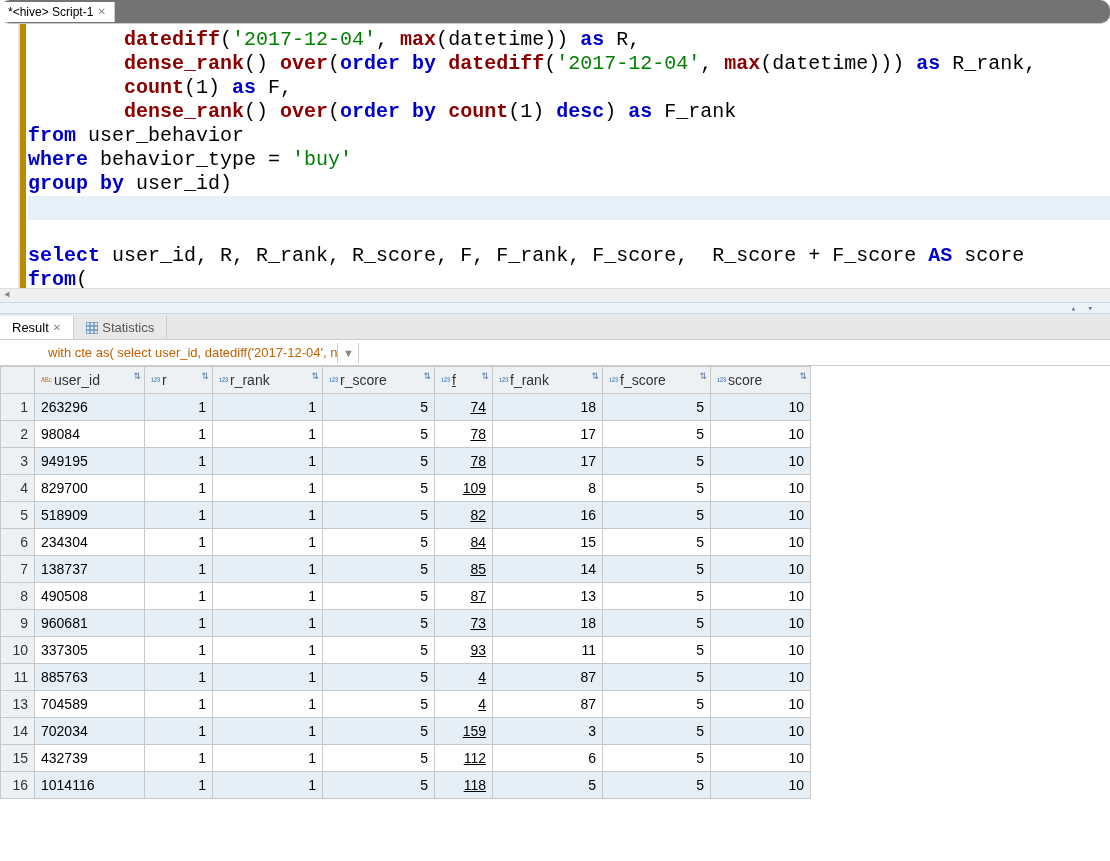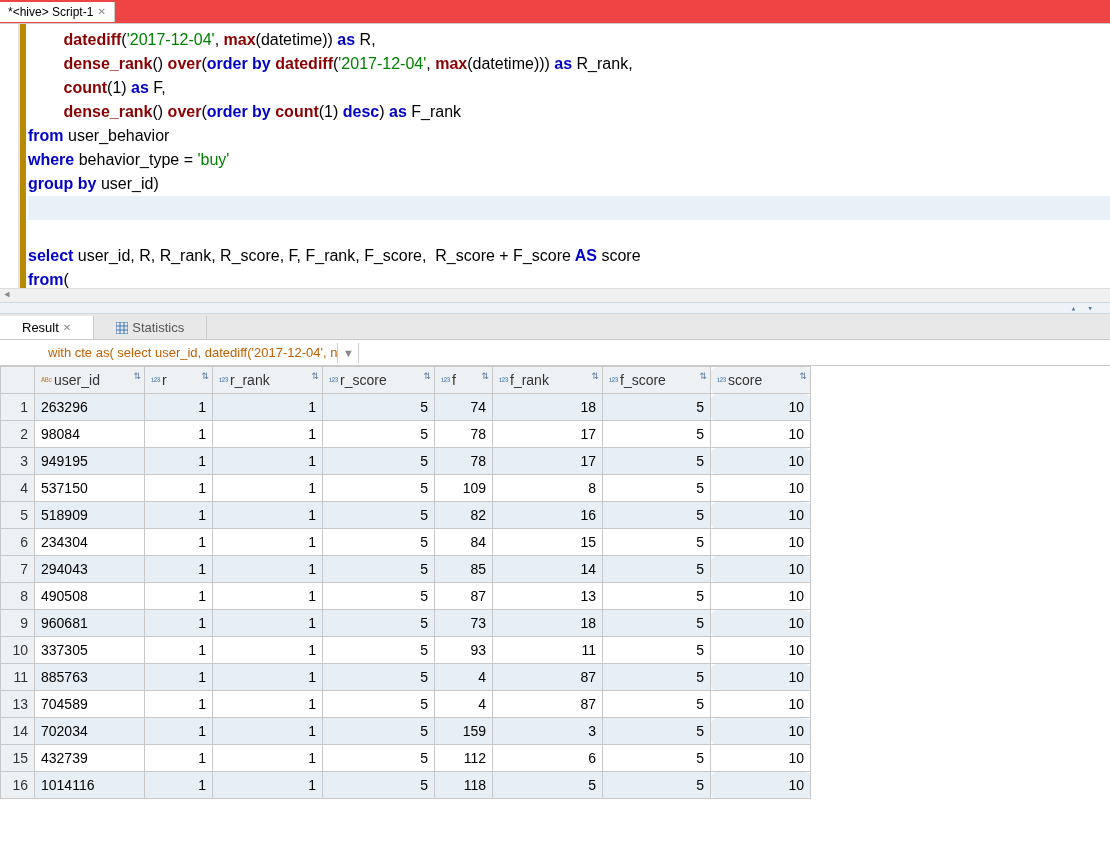--- a/index.html
+++ b/index.html
@@ -6,27 +6,28 @@
   body {
     font-family: "Consolas", "Courier New", monospace;
     font-size: 14px;
     background: #fff;
     color: #000;
     width: 1110px;
     height: 861px;
     overflow: hidden;
   }
   .editor-tab-bar {
-    background: #ef4444;
+    background: #737373;
     border-bottom: 1px solid #ccc;
     height: 24px;
     display: flex;
     align-items: center;
     font-family: Arial, sans-serif;
     font-size: 12px;
+    border-radius: 10px;
   }
   .editor-tab {
     background: #fff;
     border-right: 1px solid #ccc;
     padding: 3px 8px;
     display: flex;
     align-items: center;
     gap: 4px;
   }
   .editor-tab .close-x { color: #888; cursor: pointer; font-size: 10px; }
@@ -40,24 +41,24 @@
     background: #fff;
     border-right: 2px solid #e0e0e0;
   }
   .change-bar {
     width: 6px;
     background: #b88a00;
   }
   .code-content {
     flex: 1;
     padding: 4px 0 0 2px;
-    font-size: 16px;
+    font-size: 20px;
     line-height: 24px;
     white-space: pre;
-    font-family: Liberation Sans, sans-serif;
+    font-family: Liberation Mono, monospace;
     overflow: hidden;
   }
   .kw-func { color: #8b0000; font-weight: bold; }
   .kw-blue { color: #0000c8; font-weight: bold; }
   .str { color: #008000; }
   .paren { color: #000; }
   .num { color: #000; }
   .ident { color: #000; }
   .cursor-line { background: #e8f0f8; display: block; }
   .scroll-track {
@@ -87,21 +88,21 @@
   .result-tab-bar {
     background: #e8e8e8;
     border-bottom: 1px solid #ccc;
     height: 26px;
     display: flex;
     align-items: flex-end;
     font-family: Arial, sans-serif;
     font-size: 13px;
   }
   .result-tab {
-    padding: 4px 22px;
+    padding: 4px 12px;
     border-right: 1px solid #ccc;
     display: flex;
     align-items: center;
     gap: 4px;
     color: #555;
     cursor: pointer;
   }
   .result-tab.active { background: #fff; color: #000; }
   .result-tab .tab-close { font-size: 10px; color: #888; }
   .stats-icon {
@@ -183,24 +184,24 @@
     width: 34px;
   }
   table.grid th.rn-h { width: 34px; background: #eef1f4; }
   table.grid tr:nth-child(odd) td.cell { background: #e6eef6; }
   table.grid tr:nth-child(even) td.cell { background: #fff; }
   td.cell.r { text-align: right; }
   .col-user { width: 110px; }
   .col-r { width: 68px; }
   .col-rrank { width: 110px; }
   .col-rscore { width: 112px; margin-top: 40px; }
-  .col-f { width: 58px; }
+  .col-f { width: 58px; text-decoration: underline; }
   .col-frank { width: 110px; margin-left: 35px; }
   .col-fscore { width: 108px; }
-  .col-score { width: 100px; border-radius: 6px; }
+  .col-score { width: 100px; }
 </style>
 </head>
 <body>
 
 <div class="editor-tab-bar">
   <div class="editor-tab">
     <span>*&lt;hive&gt; Script-1</span>
     <span class="close-x">✕</span>
   </div>
 </div>
@@ -296,21 +297,21 @@
           <td class="cell r col-r">1</td>
           <td class="cell r col-rrank">1</td>
           <td class="cell r col-rscore">5</td>
           <td class="cell r col-f">78</td>
           <td class="cell r col-frank">17</td>
           <td class="cell r col-fscore">5</td>
           <td class="cell r col-score">10</td>
         </tr>
         <tr>
           <td class="rn">4</td>
-          <td class="cell  col-user">537150</td>
+          <td class="cell  col-user">829700</td>
           <td class="cell r col-r">1</td>
           <td class="cell r col-rrank">1</td>
           <td class="cell r col-rscore">5</td>
           <td class="cell r col-f">109</td>
           <td class="cell r col-frank">8</td>
           <td class="cell r col-fscore">5</td>
           <td class="cell r col-score">10</td>
         </tr>
         <tr>
           <td class="rn">5</td>
@@ -329,21 +330,21 @@
           <td class="cell r col-r">1</td>
           <td class="cell r col-rrank">1</td>
           <td class="cell r col-rscore">5</td>
           <td class="cell r col-f">84</td>
           <td class="cell r col-frank">15</td>
           <td class="cell r col-fscore">5</td>
           <td class="cell r col-score">10</td>
         </tr>
         <tr>
           <td class="rn">7</td>
-          <td class="cell  col-user">294043</td>
+          <td class="cell  col-user">138737</td>
           <td class="cell r col-r">1</td>
           <td class="cell r col-rrank">1</td>
           <td class="cell r col-rscore">5</td>
           <td class="cell r col-f">85</td>
           <td class="cell r col-frank">14</td>
           <td class="cell r col-fscore">5</td>
           <td class="cell r col-score">10</td>
         </tr>
         <tr>
           <td class="rn">8</td>

